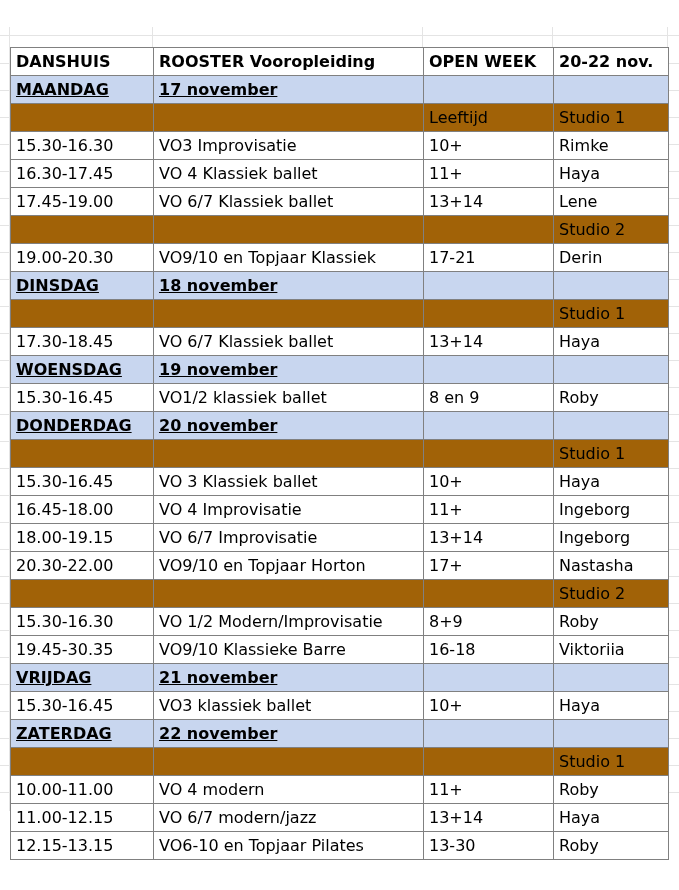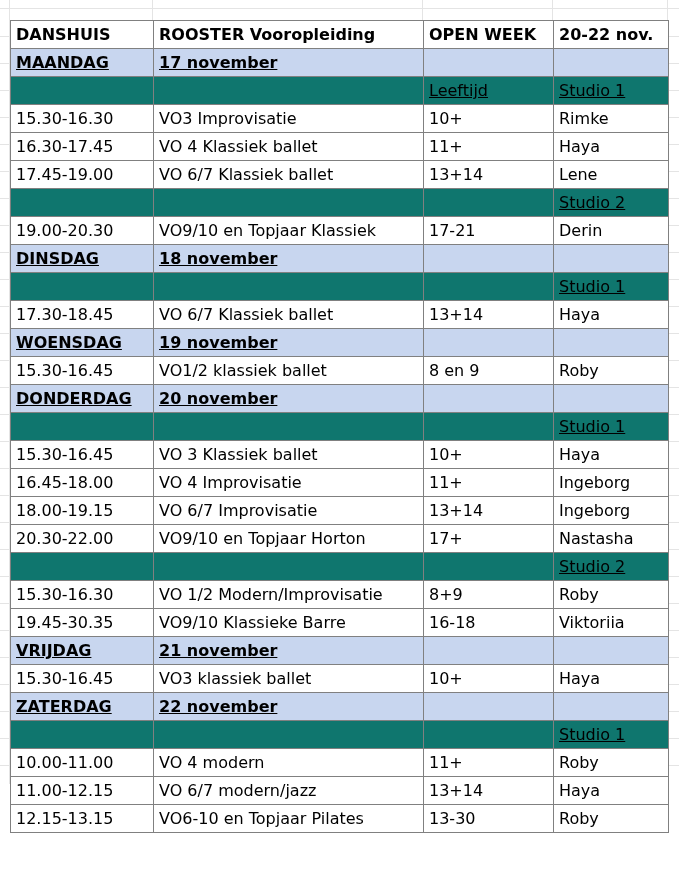--- a/index.html
+++ b/index.html
@@ -21,20 +21,21 @@
     height: 784px;
     background-color: #ffffff;
     background-image: repeating-linear-gradient(
         to bottom,
         #ffffff 0px,
         #ffffff 26px,
         #e4e4e4 26px,
         #e4e4e4 27px
     );
     background-position: 0 10px;
+    margin-top: 27px;
   }
 
   
   .col-guide {
     position: absolute;
     top: 0;
     bottom: 0;
     width: 1px;
     background: #e4e4e4;
   }
@@ -74,22 +75,21 @@
   tr.header-row td {
     font-weight: bold;
     background: #ffffff;
   }
   tr.day-row td {
     font-weight: bold;
     background: #c8d6ef;
     text-decoration: underline;
   }
   tr.studio-row td {
-    background: #0f766e;
-    text-decoration: underline;
+    background: #a16207;
   }
   tr.class-row td {
     background: #ffffff;
   }
 
   td.empty { padding: 0; }
 </style>
 </head>
 <body>
 

